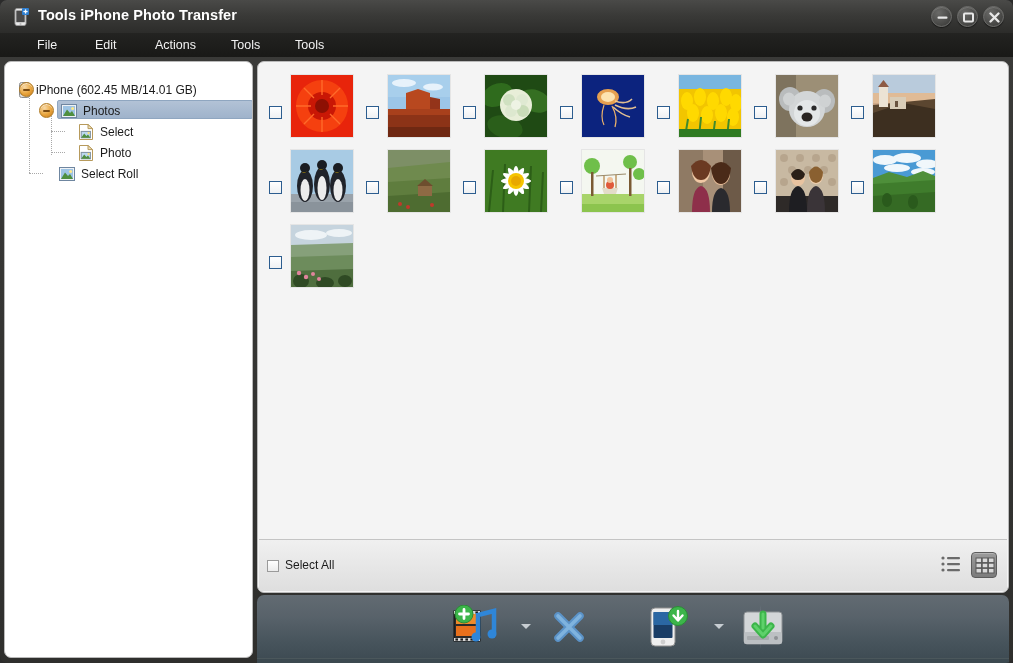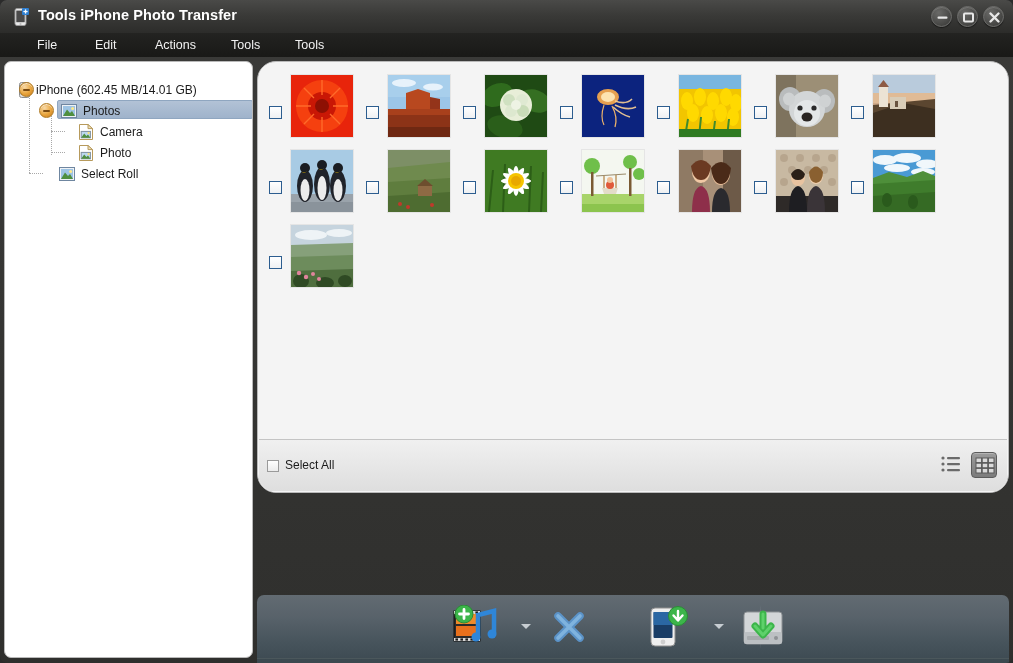--- a/index.html
+++ b/index.html
@@ -94,24 +94,24 @@
     border: 1px solid #8fa6c0;
     border-radius: 2px;
   }
   .ic { position: relative; display: inline-block; }
   .ic-phone { width: 11px; height: 16px; }
   .ic-gallery { width: 16px; height: 14px; }
   .ic-docimg { width: 14px; height: 16px; }
 
   
   #content {
-    position: absolute; left: 257px; top: 4px; width: 752px; height: 432px;
+    position: absolute; left: 257px; top: 4px; width: 752px; height: 532px;
     background: #f4f4f4;
     border: 1px solid #b9b9b9;
-    border-radius: 19px;
+    border-radius: 7px;
     overflow: hidden;
   }
   #gridpane {
     position: absolute; left: 1px; top: 1px; width: 748px; height: 477px;
     background: #f4f4f4; overflow: hidden;
   }
   .cell { position: absolute; width: 93px; height: 75px; }
   .cell .cb {
     position: absolute; left: 0; top: 31px; width: 13px; height: 13px;
     background: linear-gradient(180deg, #ffffff 0%, #eef0f2 100%);
@@ -255,21 +255,21 @@
         <div class="tnode" style="left:74px; top:52px;">
           <span class="ic ic-docimg" style="margin-right:7px">
             <svg width="14" height="16" viewBox="0 0 14 16">
               <path d="M0.5 0.5 H9 L13.5 4.6 V15.5 H0.5 Z" fill="#ffffff" stroke="#b79a5c"></path>
               <path d="M9 0.5 L13.5 4.6 H9 Z" fill="#f0e2bd" stroke="#b79a5c"></path>
               <rect x="2.2" y="7.4" width="9.2" height="6.4" fill="#bcd8ef" stroke="#7e8f9e"></rect>
               <path d="M2.2 13.8 L5.2 9.6 L7.4 12 L9 10.4 L11.4 13.8 Z" fill="#4f8f3f"></path>
               <circle cx="9.6" cy="9" r="1.1" fill="#ffe06a"></circle>
             </svg>
           </span>
-          <span class="tlabel">Camera</span>
+          <span class="tlabel">Select</span>
         </div>
 
         <div class="tnode" style="left:74px; top:73px;">
           <span class="ic ic-docimg" style="margin-right:7px">
             <svg width="14" height="16" viewBox="0 0 14 16">
               <path d="M0.5 0.5 H9 L13.5 4.6 V15.5 H0.5 Z" fill="#ffffff" stroke="#b79a5c"></path>
               <path d="M9 0.5 L13.5 4.6 H9 Z" fill="#f0e2bd" stroke="#b79a5c"></path>
               <rect x="2.2" y="7.4" width="9.2" height="6.4" fill="#bcd8ef" stroke="#7e8f9e"></rect>
               <path d="M2.2 13.8 L5.2 9.6 L7.4 12 L9 10.4 L11.4 13.8 Z" fill="#4f8f3f"></path>
               <circle cx="9.6" cy="9" r="1.1" fill="#ffe06a"></circle>

